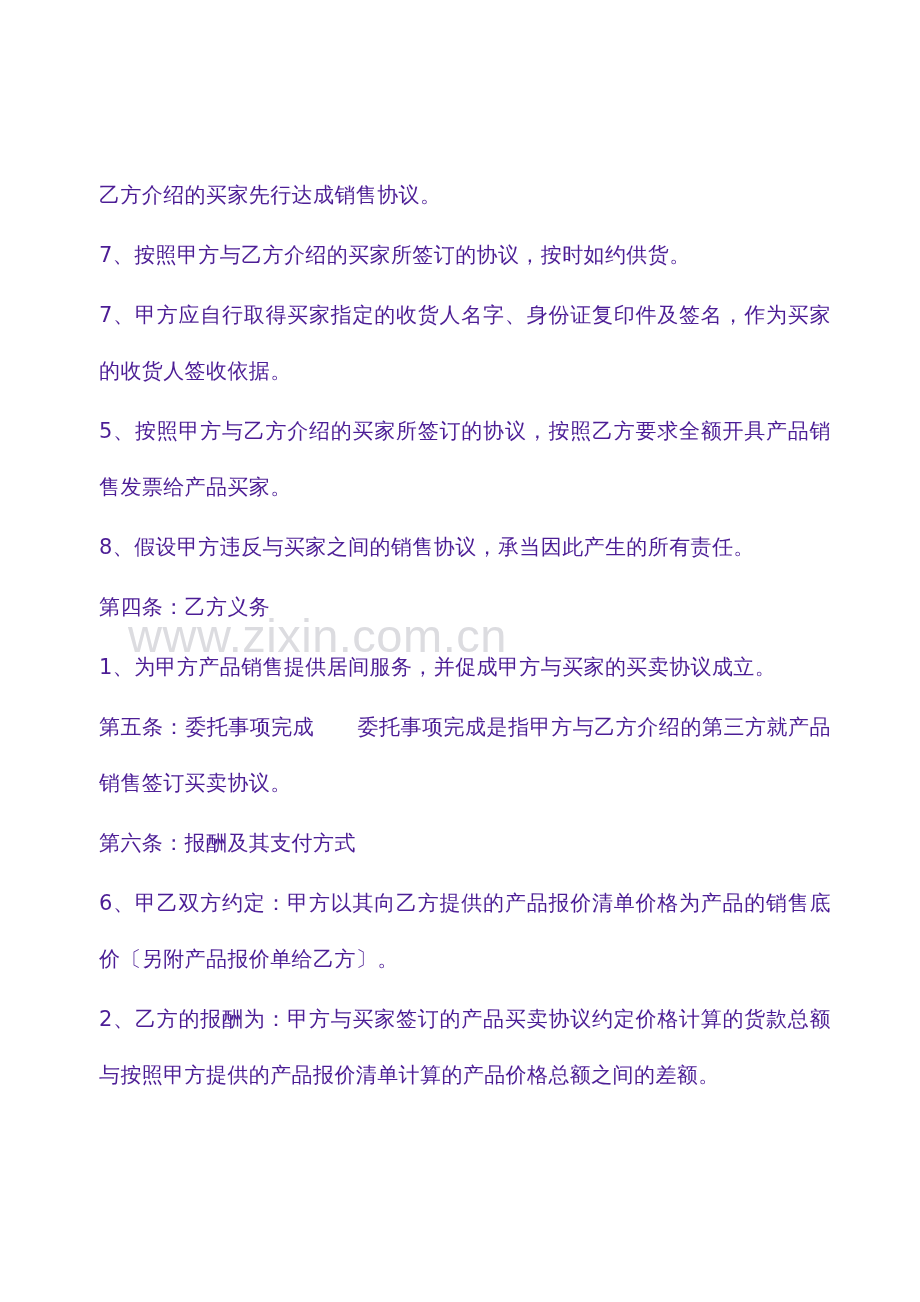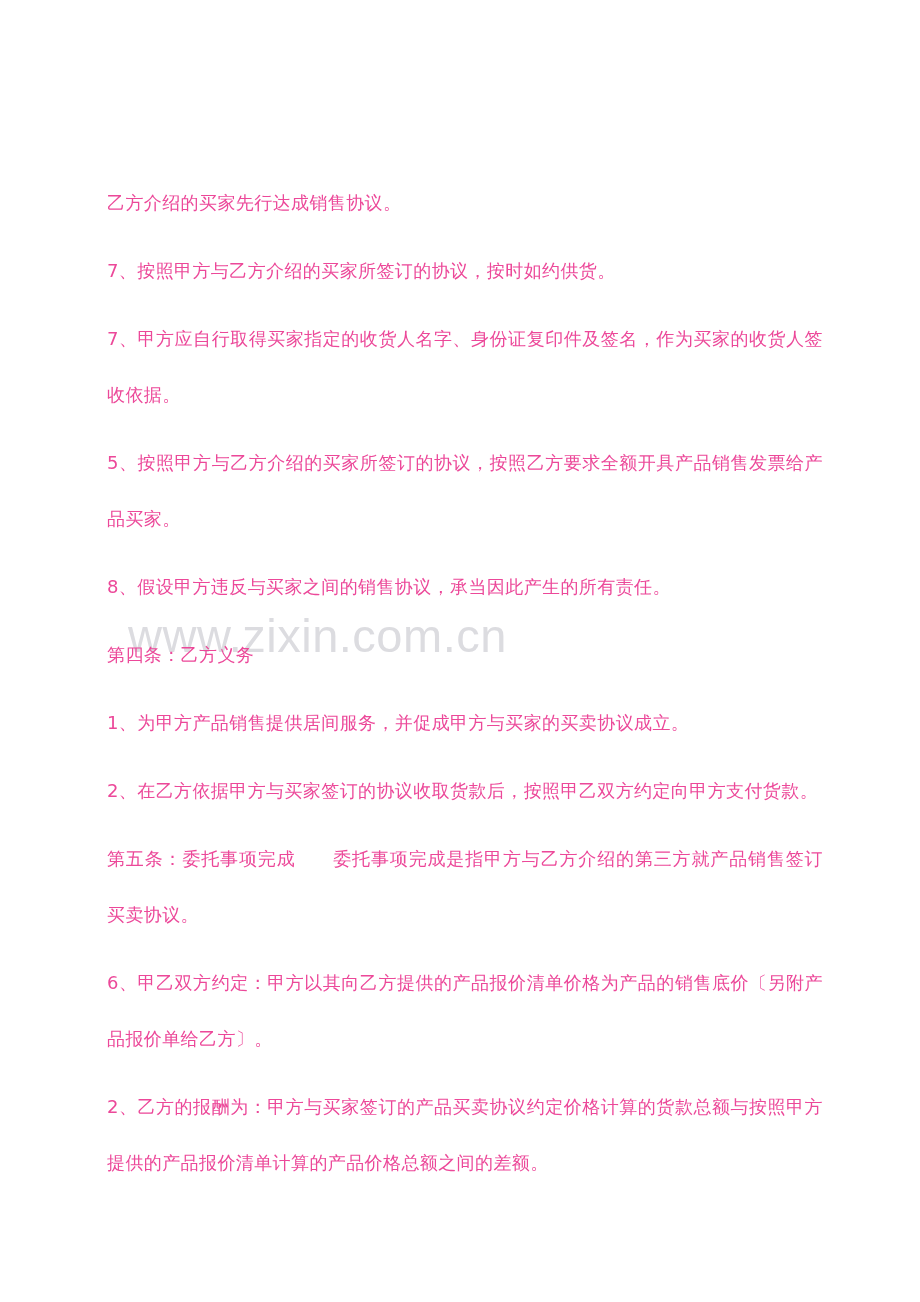--- a/index.html
+++ b/index.html
@@ -39,25 +39,25 @@
 
   .text-layer {
     position: absolute;
     left: 95px;
     top: 163px;
     width: 740px;
     z-index: 2;
   }
 
   .para {
-    margin: 12px;
+    margin: 4px;
     font-family: "DejaVu Sans", "Liberation Sans", sans-serif;
-    font-size: 18px;
+    font-size: 21px;
     line-height: 56px;
-    color: #ec4899;
+    color: #4c1d95;
     font-weight: 400;
     text-align: justify;
     text-justify: inter-ideograph;
     letter-spacing: 0.4px;
     white-space: pre-wrap;
     word-break: break-all;
   }
 
   
   .para + .para {
@@ -72,20 +72,20 @@
   <div class="watermark">www.zixin.com.cn</div>
 
   <div class="text-layer">
     <p class="para">乙方介绍的买家先行达成销售协议。</p>
     <p class="para">7、按照甲方与乙方介绍的买家所签订的协议，按时如约供货。</p>
     <p class="para">7、甲方应自行取得买家指定的收货人名字、身份证复印件及签名，作为买家的收货人签收依据。</p>
     <p class="para">5、按照甲方与乙方介绍的买家所签订的协议，按照乙方要求全额开具产品销售发票给产品买家。</p>
     <p class="para">8、假设甲方违反与买家之间的销售协议，承当因此产生的所有责任。</p>
     <p class="para">第四条：乙方义务</p>
     <p class="para">1、为甲方产品销售提供居间服务，并促成甲方与买家的买卖协议成立。</p>
-    <p class="para">2、在乙方依据甲方与买家签订的协议收取货款后，按照甲乙双方约定向甲方支付货款。</p>
     <p class="para">第五条：委托事项完成　　委托事项完成是指甲方与乙方介绍的第三方就产品销售签订买卖协议。</p>
+    <p class="para">第六条：报酬及其支付方式</p>
     <p class="para">6、甲乙双方约定：甲方以其向乙方提供的产品报价清单价格为产品的销售底价〔另附产品报价单给乙方〕。</p>
     <p class="para">2、乙方的报酬为：甲方与买家签订的产品买卖协议约定价格计算的货款总额与按照甲方提供的产品报价清单计算的产品价格总额之间的差额。</p>
 
   </div>
 
 </div>
 
 </body></html>

